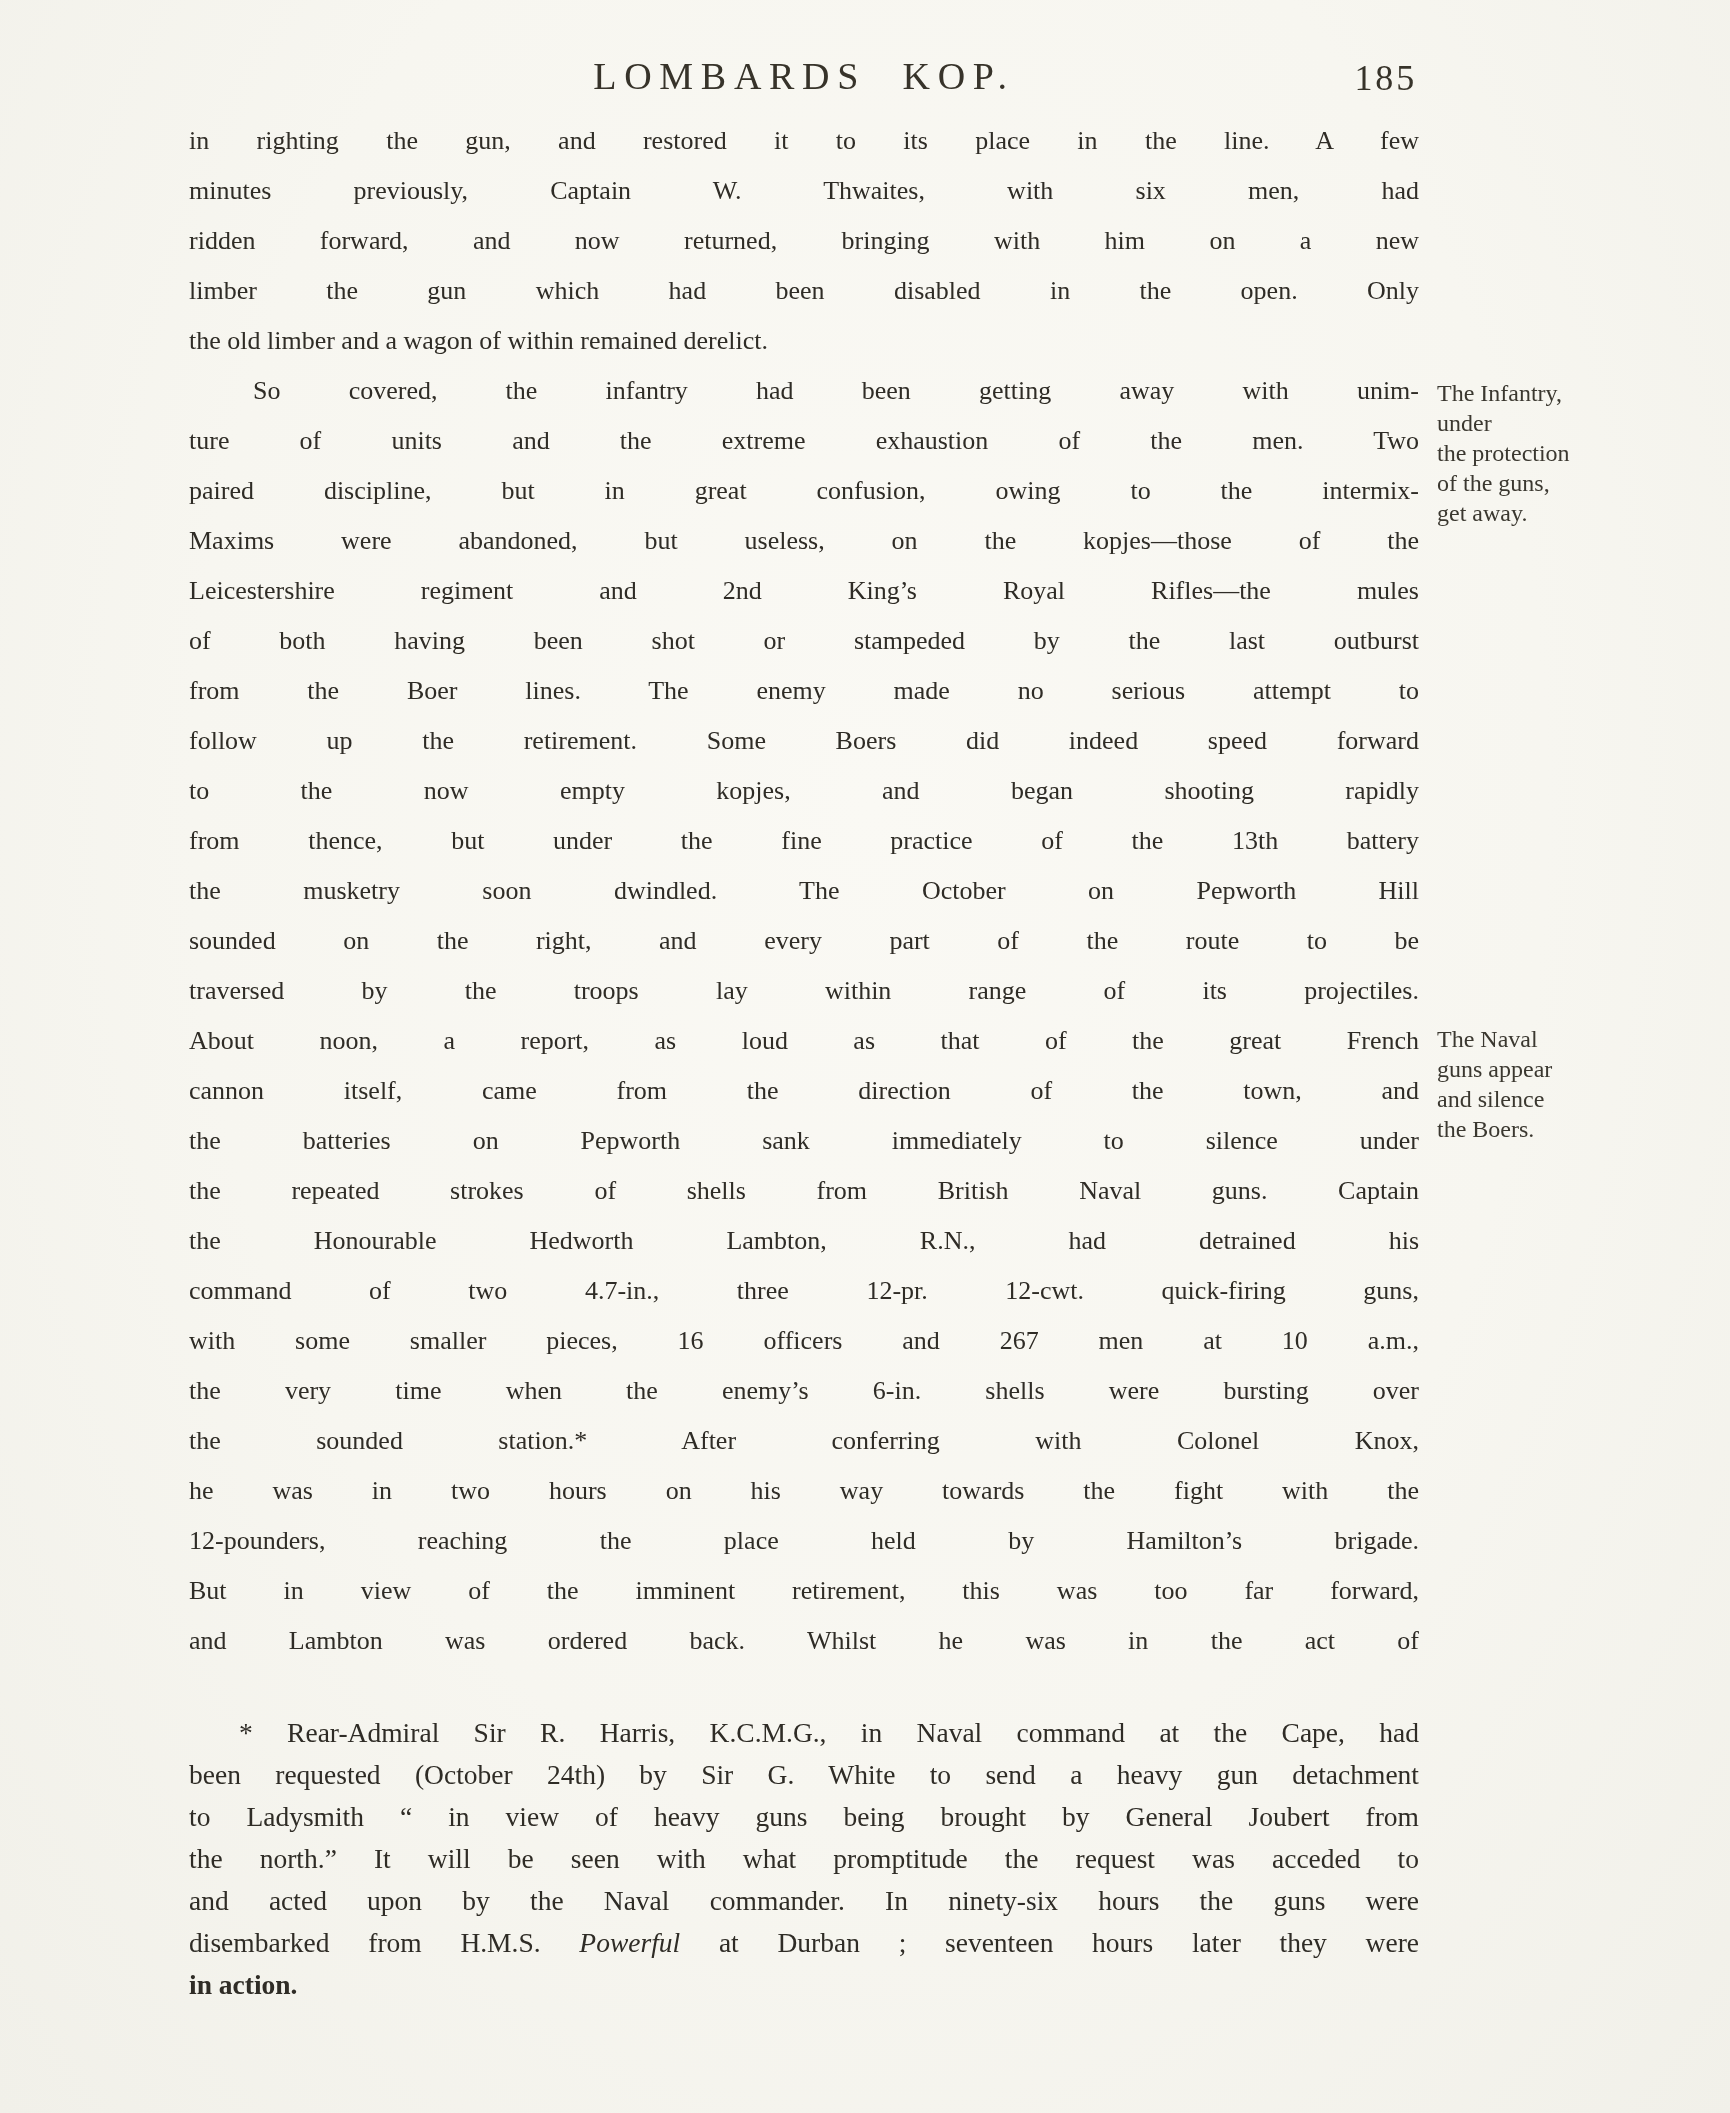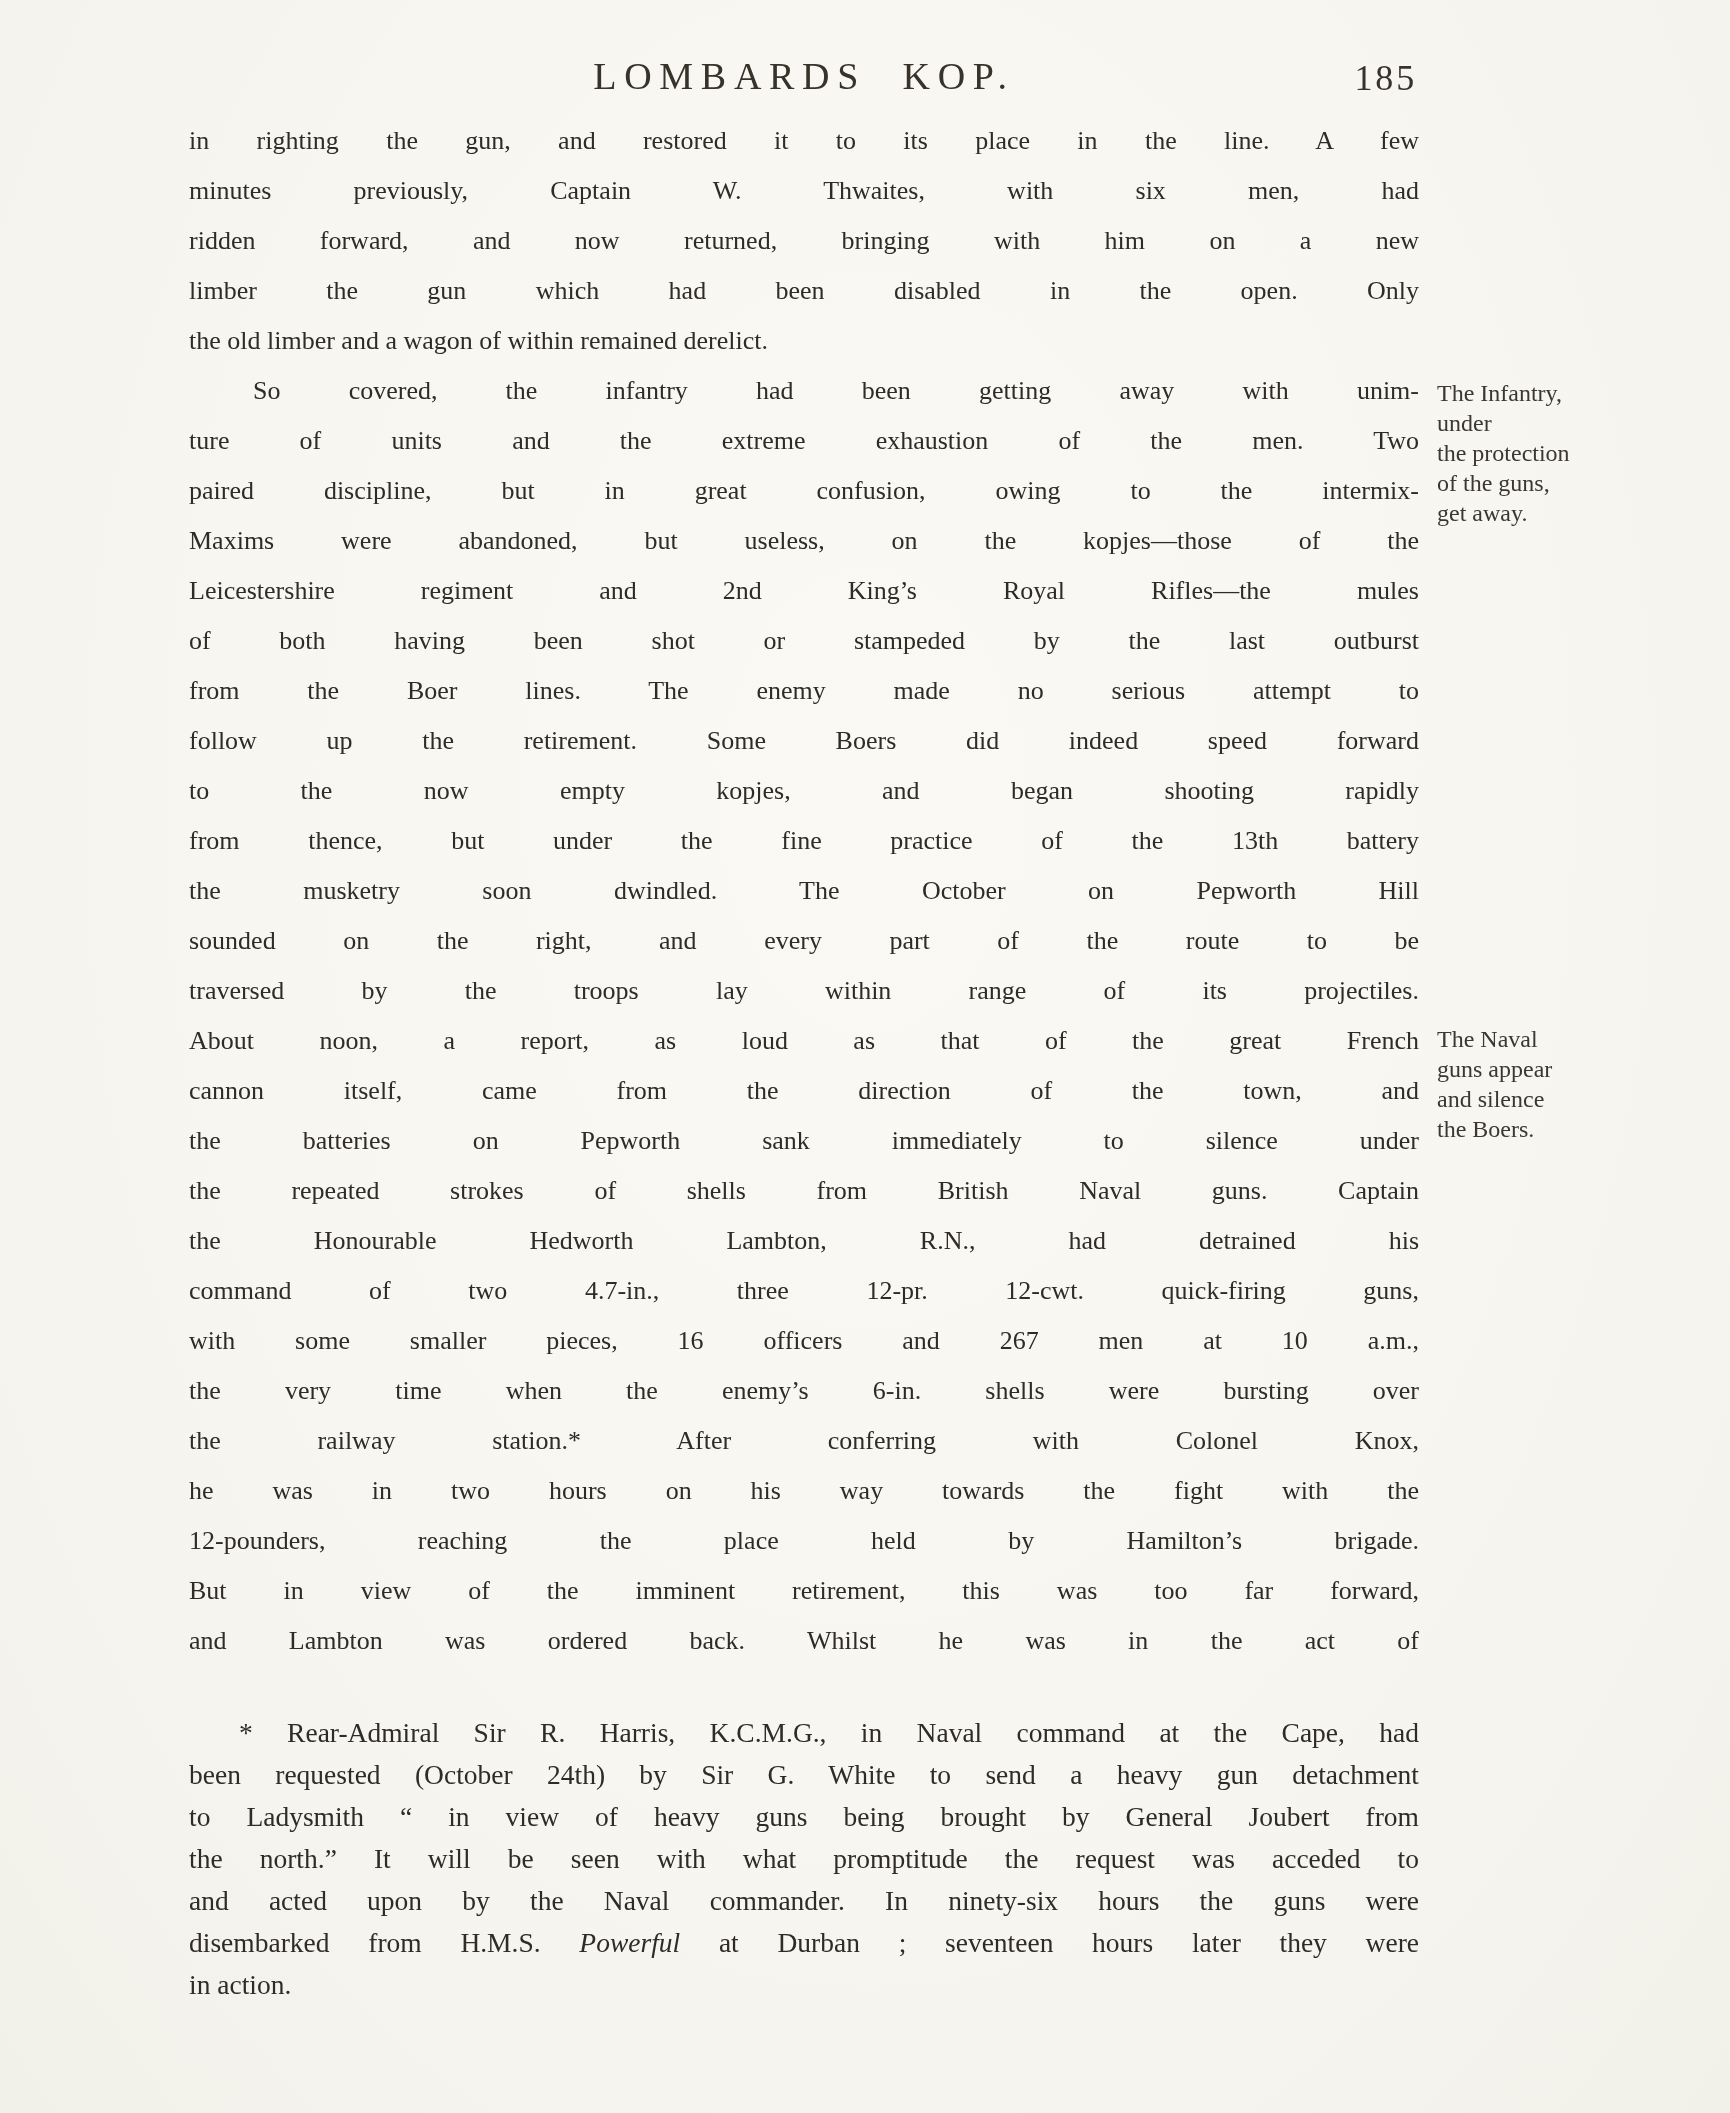--- a/index.html
+++ b/index.html
@@ -94,20 +94,21 @@
   }
   .footnote .line {
     font-size: 27.5px;
     line-height: 42px;
   }
   .footnote .line:first-child {
     text-indent: 50px;
   }
   .footnote .line.last {
     text-align-last: left;
+    font-weight: bold;
   }
   .italic { font-style: italic; }
 </style>
 </head>
 <body>
 
 <div class="page">
 
   <header class="page-header">
     <span class="running-title">LOMBARDS KOP.</span>
@@ -137,21 +138,21 @@
         <div class="line">sounded on the right, and every part of the route to be</div>
         <div class="line">traversed by the troops lay within range of its projectiles.</div>
         <div class="line">About noon, a report, as loud as that of the great French</div>
         <div class="line">cannon itself, came from the direction of the town, and</div>
         <div class="line">the batteries on Pepworth sank immediately to silence under</div>
         <div class="line">the repeated strokes of shells from British Naval guns.  Captain</div>
         <div class="line">the Honourable Hedworth Lambton, R.N., had detrained his</div>
         <div class="line">command of two 4.7-in., three 12-pr. 12-cwt. quick-firing guns,</div>
         <div class="line">with some smaller pieces, 16 officers and 267 men at 10 a.m.,</div>
         <div class="line">the very time when the enemy’s 6-in. shells were bursting over</div>
-        <div class="line">the railway station.*  After conferring with Colonel Knox,</div>
+        <div class="line">the sounded station.*  After conferring with Colonel Knox,</div>
         <div class="line">he was in two hours on his way towards the fight with the</div>
         <div class="line">12-pounders, reaching the place held by Hamilton’s brigade.</div>
         <div class="line">But in view of the imminent retirement, this was too far forward,</div>
         <div class="line last">and Lambton was ordered back.  Whilst he was in the act of</div>
       </div>
   </main>
 
   <aside class="sidenote" id="sidenote-1">
       <div class="line">The Infantry,</div>
       <div class="line">under</div>

